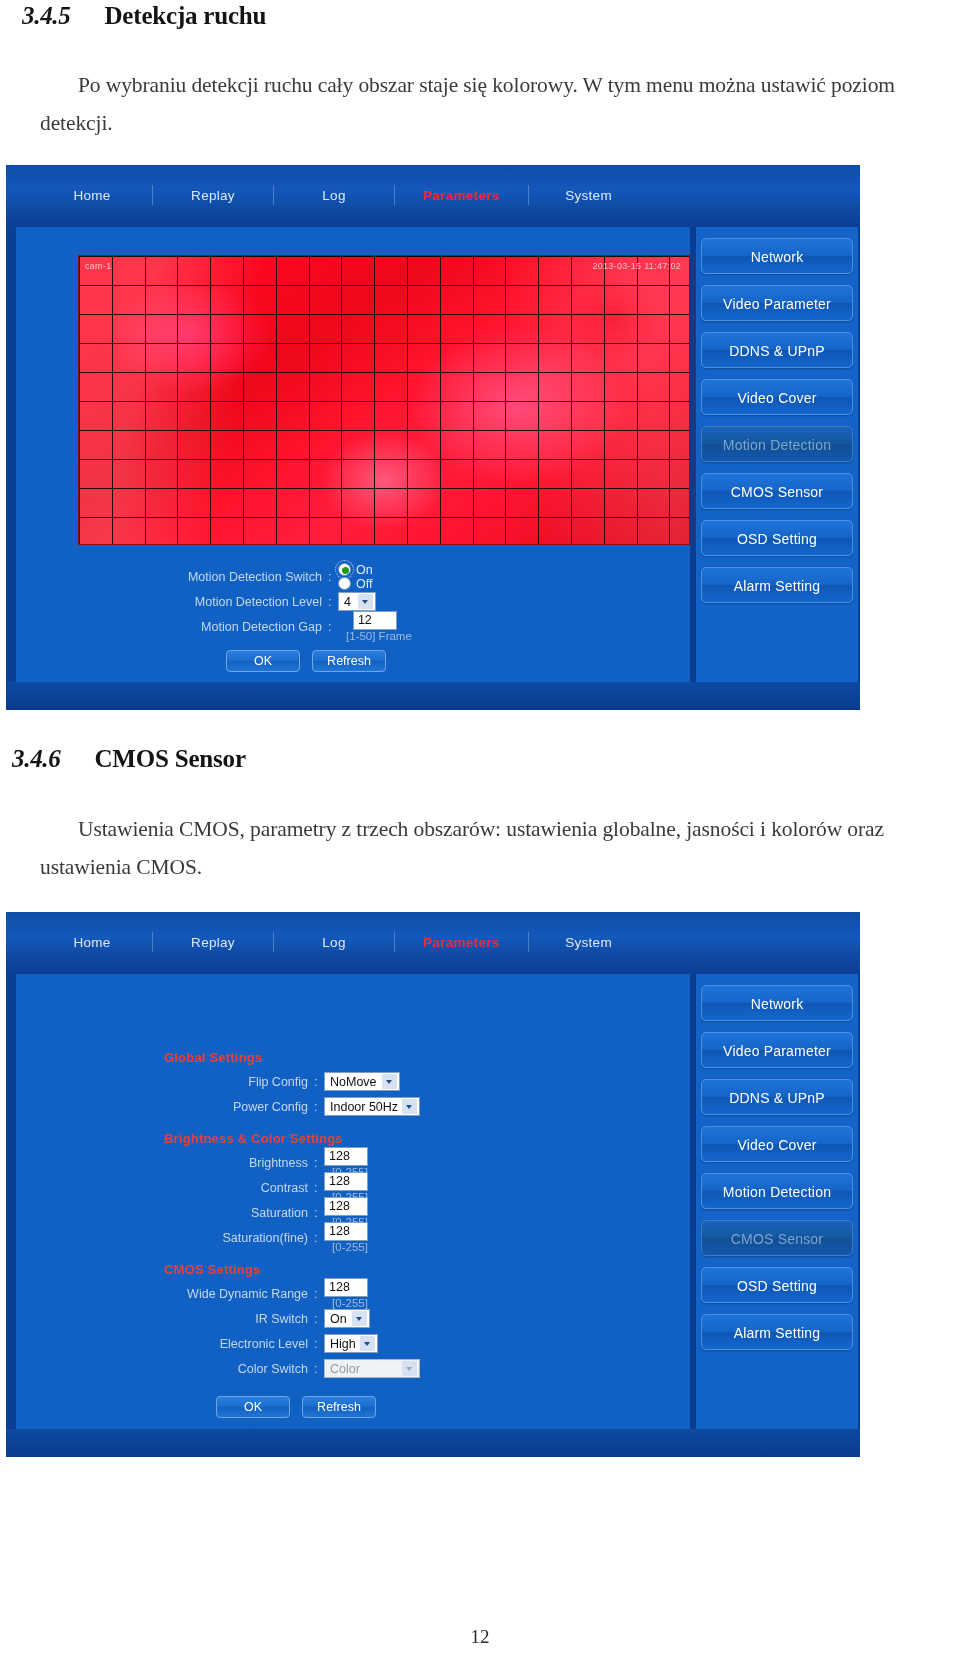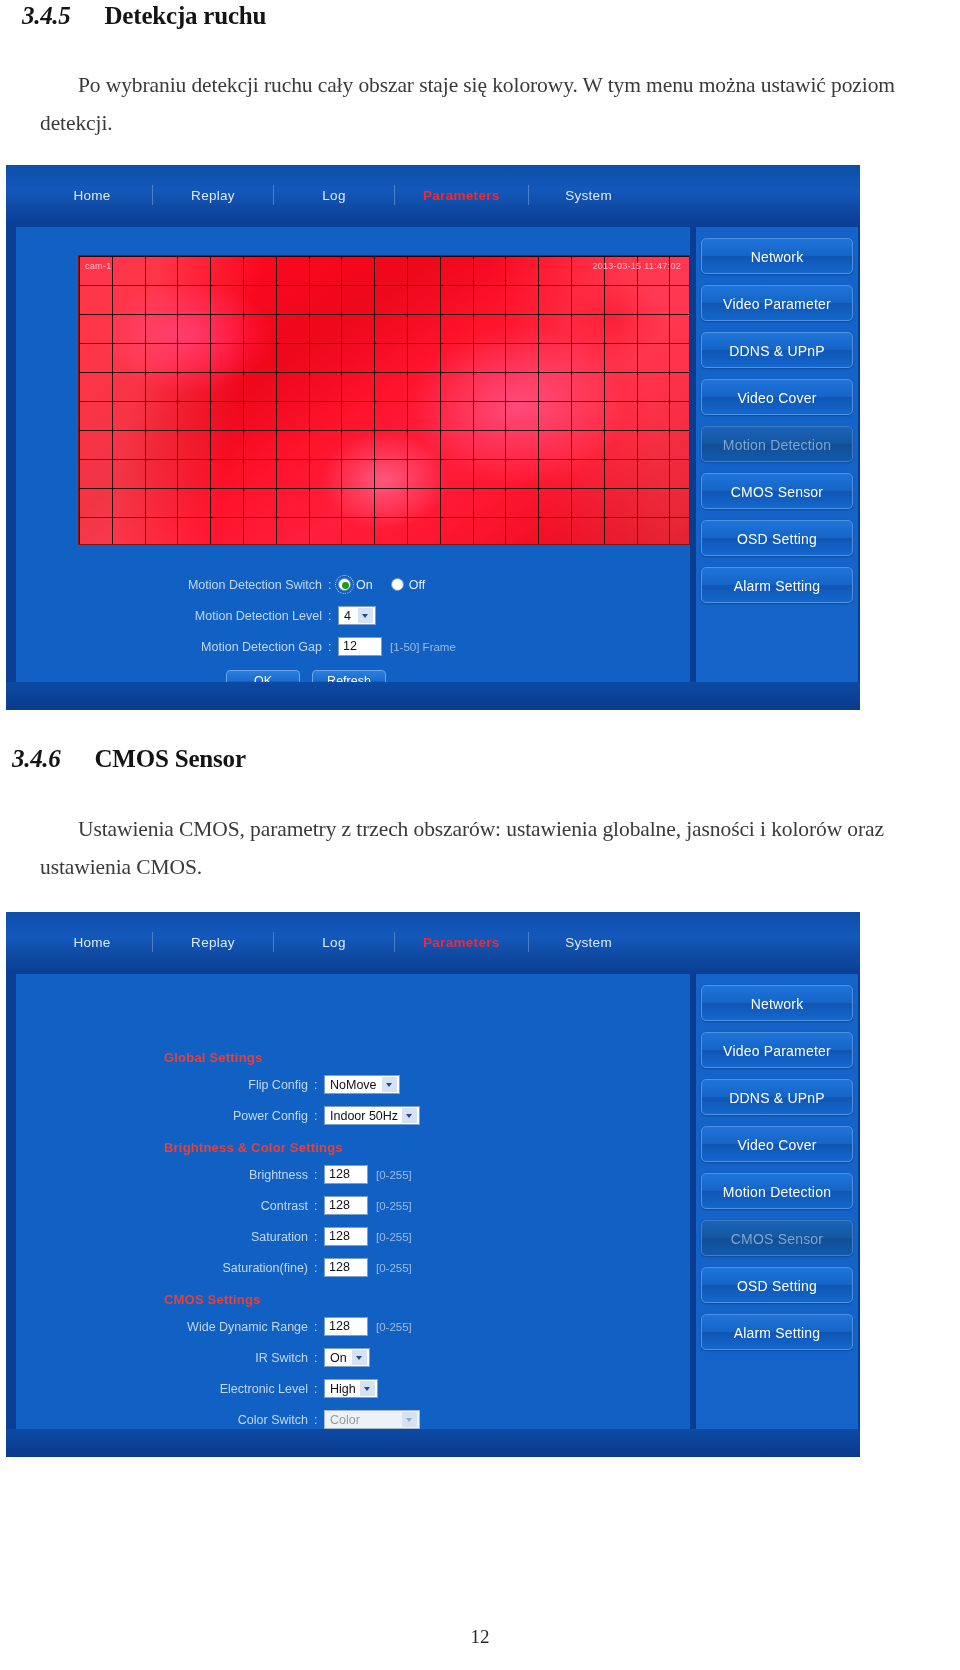--- a/index.html
+++ b/index.html
@@ -145,28 +145,28 @@
     position:absolute; right:8px; top:5px;
     font-size:9px; color:#ffd8d8; letter-spacing:.3px; opacity:.85;
   }
 
   
   .form{
     position:absolute; color:#cfe0f3; font-size:12.5px;
   }
   #md-form{ left:140px; top:338px; }
   .frow{
-    display:flex; align-items:center; height:23px; margin-bottom:2px;margin-top:8px;
+    display:flex; align-items:center; height:23px; margin-bottom:2px;
   }
   .flabel{
     width:172px; text-align:right; padding-right:6px;
     color:#c3d7ee; font-size:12.5px; white-space:nowrap;
   }
   .fcolon{ width:10px; color:#c3d7ee; }
-  .fctl{ display:flex; align-items:center; }
+  .fctl{ display:flex; align-items:center;flex-direction:column; }
 
   .txtbox{
     background:#ffffff; border:1px solid #7d9ec5;
     color:#101010; font-size:12.5px;
     height:19px; line-height:17px;
     padding:0 4px; min-width:44px;
     font-family:"Liberation Sans", sans-serif;
   }
   .selbox{
     display:inline-flex; align-items:center; justify-content:space-between;

